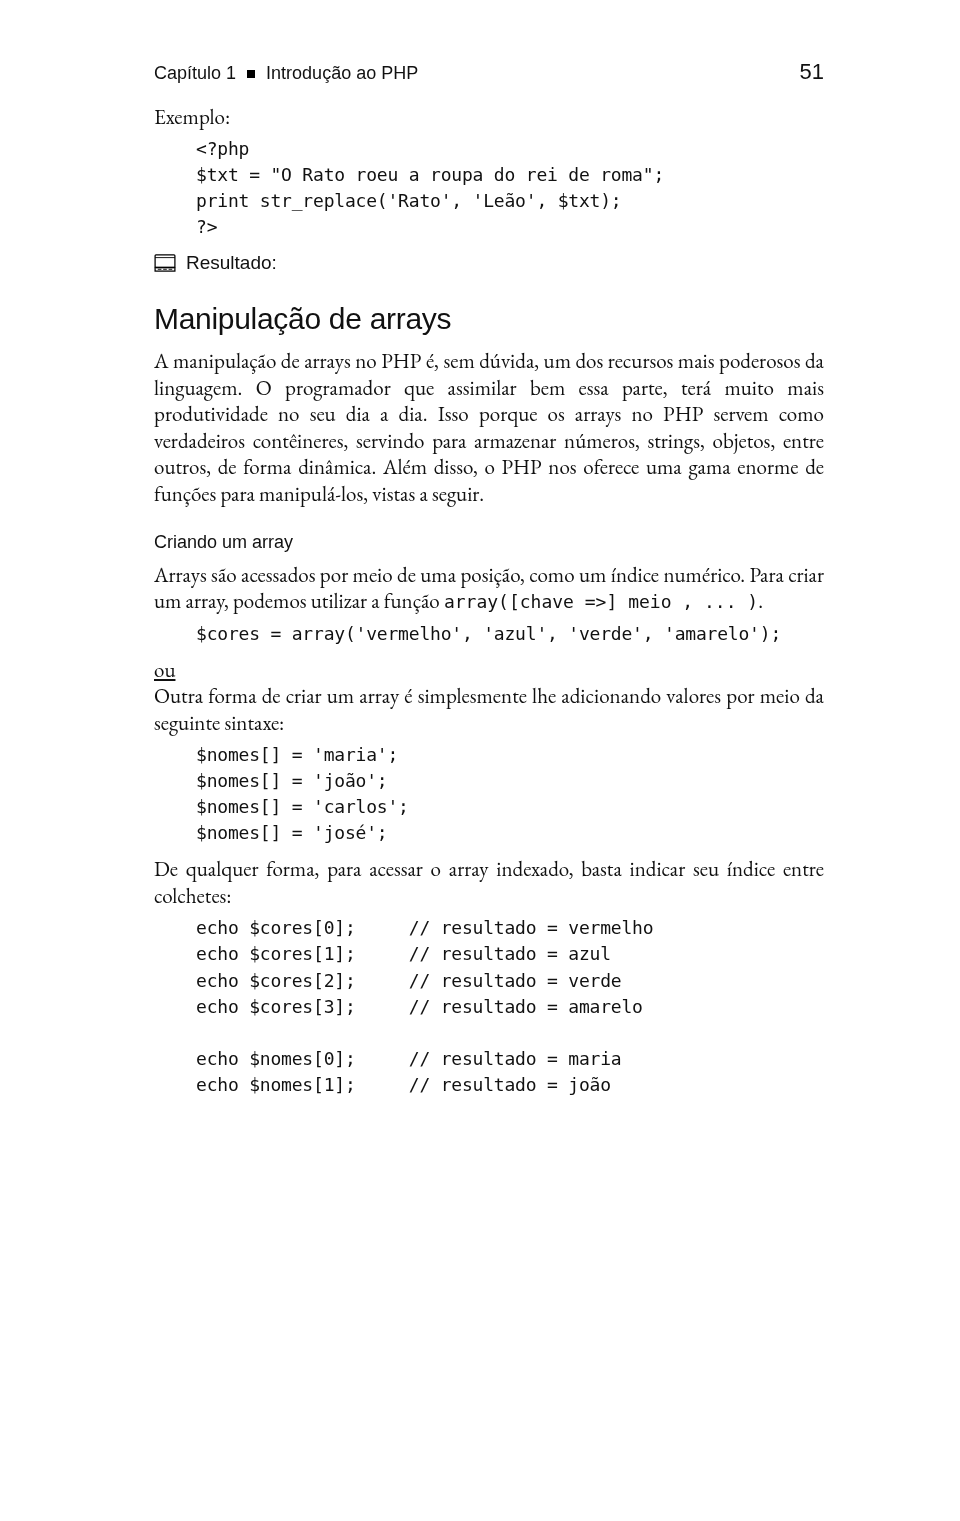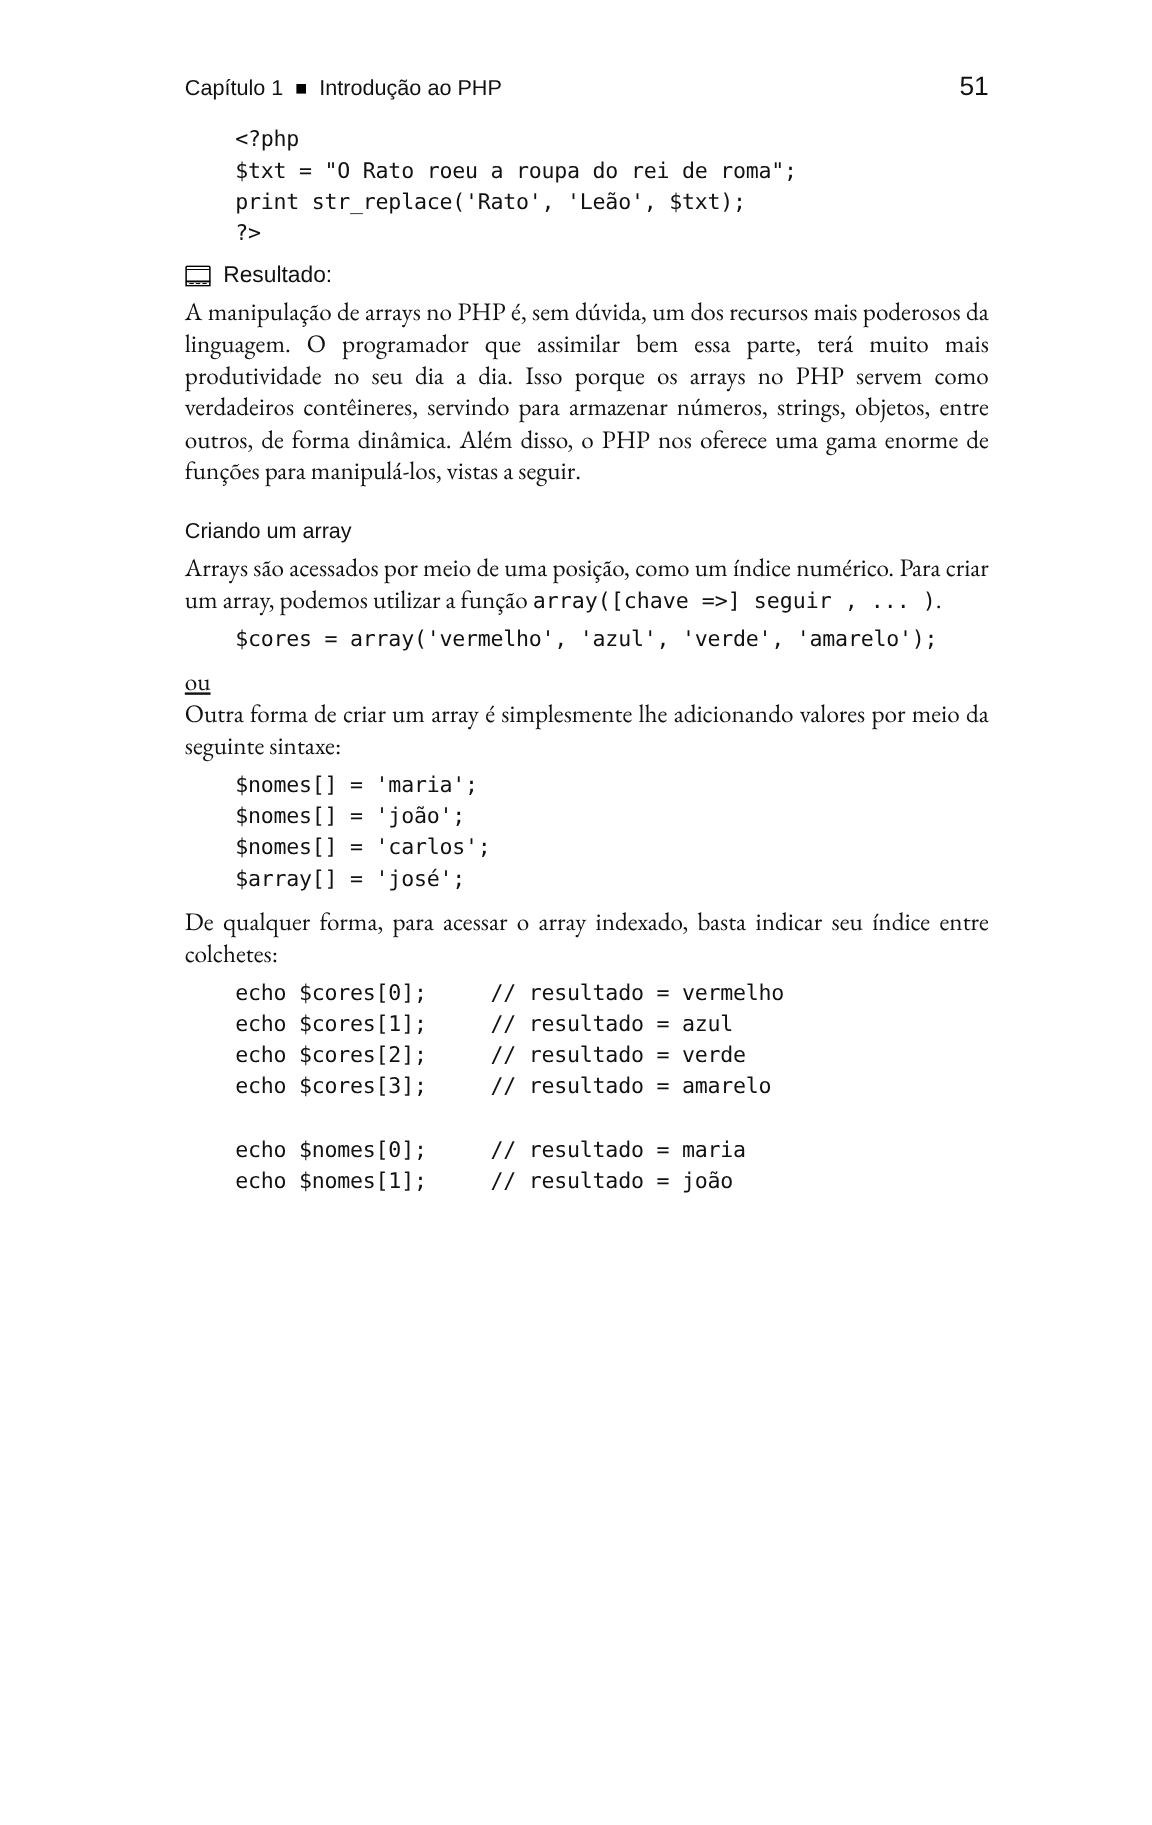--- a/index.html
+++ b/index.html
@@ -105,58 +105,60 @@
 
   <div class="running-head">
     <div class="left">
       <span class="chapnum">Capítulo 1</span>
       <span class="sq"></span>
       <span>Introdução ao PHP</span>
     </div>
     <div class="pageno">51</div>
   </div>
 
+  <p class="body-p">Exemplo:</p>
   <pre class="code"><span>&lt;?php</span>
 <span>$txt = "O Rato roeu a roupa do rei de roma";</span>
 <span>print str_replace('Rato', 'Leão', $txt);</span>
 <span>?&gt;</span></pre>
 
   <div class="result-label">
     <span class="icon">
       <svg viewBox="0 0 24 20">
         <rect x="1" y="1" width="22" height="14" rx="1" fill="none" stroke="#000" stroke-width="1.4"></rect>
         <line x1="1" y1="4" x2="23" y2="4" stroke="#000" stroke-width="1"></line>
         <rect x="1" y="15" width="22" height="4" fill="none" stroke="#000" stroke-width="1.4"></rect>
         <line x1="4" y1="17" x2="8" y2="17" stroke="#000" stroke-width="1"></line>
         <line x1="10" y1="17" x2="14" y2="17" stroke="#000" stroke-width="1"></line>
         <line x1="16" y1="17" x2="20" y2="17" stroke="#000" stroke-width="1"></line>
       </svg>
     </span>
     <span>Resultado:</span>
   </div>
 
+  <h2 class="section">Manipulação de arrays</h2>
   <p class="body-p">A manipulação de arrays no PHP é, sem dúvida, um dos recursos mais poderosos da linguagem. O programador que assimilar bem essa parte, terá muito mais produtividade no seu dia a dia. Isso porque os arrays no PHP servem como verdadeiros contêineres, servindo para armazenar números, strings, objetos, entre outros, de forma dinâmica. Além disso, o PHP nos oferece uma gama enorme de funções para manipulá-los, vistas a seguir.</p>
 
   <h3 class="subsection">Criando um array</h3>
 
   <p class="body-p">
-    <span>Arrays são acessados por meio de uma posição, como um índice numérico. Para criar um array, podemos utilizar a função </span><span class="inline-mono"><span>array([</span><span class="ital">chave =&gt;</span><span>] </span><span class="ital">seguir</span><span> , ... )</span></span><span>.</span>
+    <span>Arrays são acessados por meio de uma posição, como um índice numérico. Para criar um array, podemos utilizar a função </span><span class="inline-mono"><span>array([</span><span class="ital">chave =&gt;</span><span>] </span><span class="ital">meio</span><span> , ... )</span></span><span>.</span>
   </p>
 
   <pre class="code">$cores = array('vermelho', 'azul', 'verde', 'amarelo');</pre>
 
   <p class="body-p no-bottom">ou</p>
 
 
   <p class="body-p">Outra forma de criar um array é simplesmente lhe adicionando valores por meio da seguinte sintaxe:</p>
 
   <pre class="code"><span>$nomes[] = 'maria';</span>
 <span>$nomes[] = 'joão';</span>
 <span>$nomes[] = 'carlos';</span>
-<span>$array[] = 'josé';</span></pre>
+<span>$nomes[] = 'josé';</span></pre>
 
   <p class="body-p">De qualquer forma, para acessar o array indexado, basta indicar seu índice entre colchetes:</p>
 
   <pre class="code"><span>echo $cores[0];     // resultado = vermelho</span>
 <span>echo $cores[1];     // resultado = azul</span>
 <span>echo $cores[2];     // resultado = verde</span>
 <span>echo $cores[3];     // resultado = amarelo</span>
 <span></span>
 <span>echo $nomes[0];     // resultado = maria</span>
 <span>echo $nomes[1];     // resultado = joão</span></pre>

